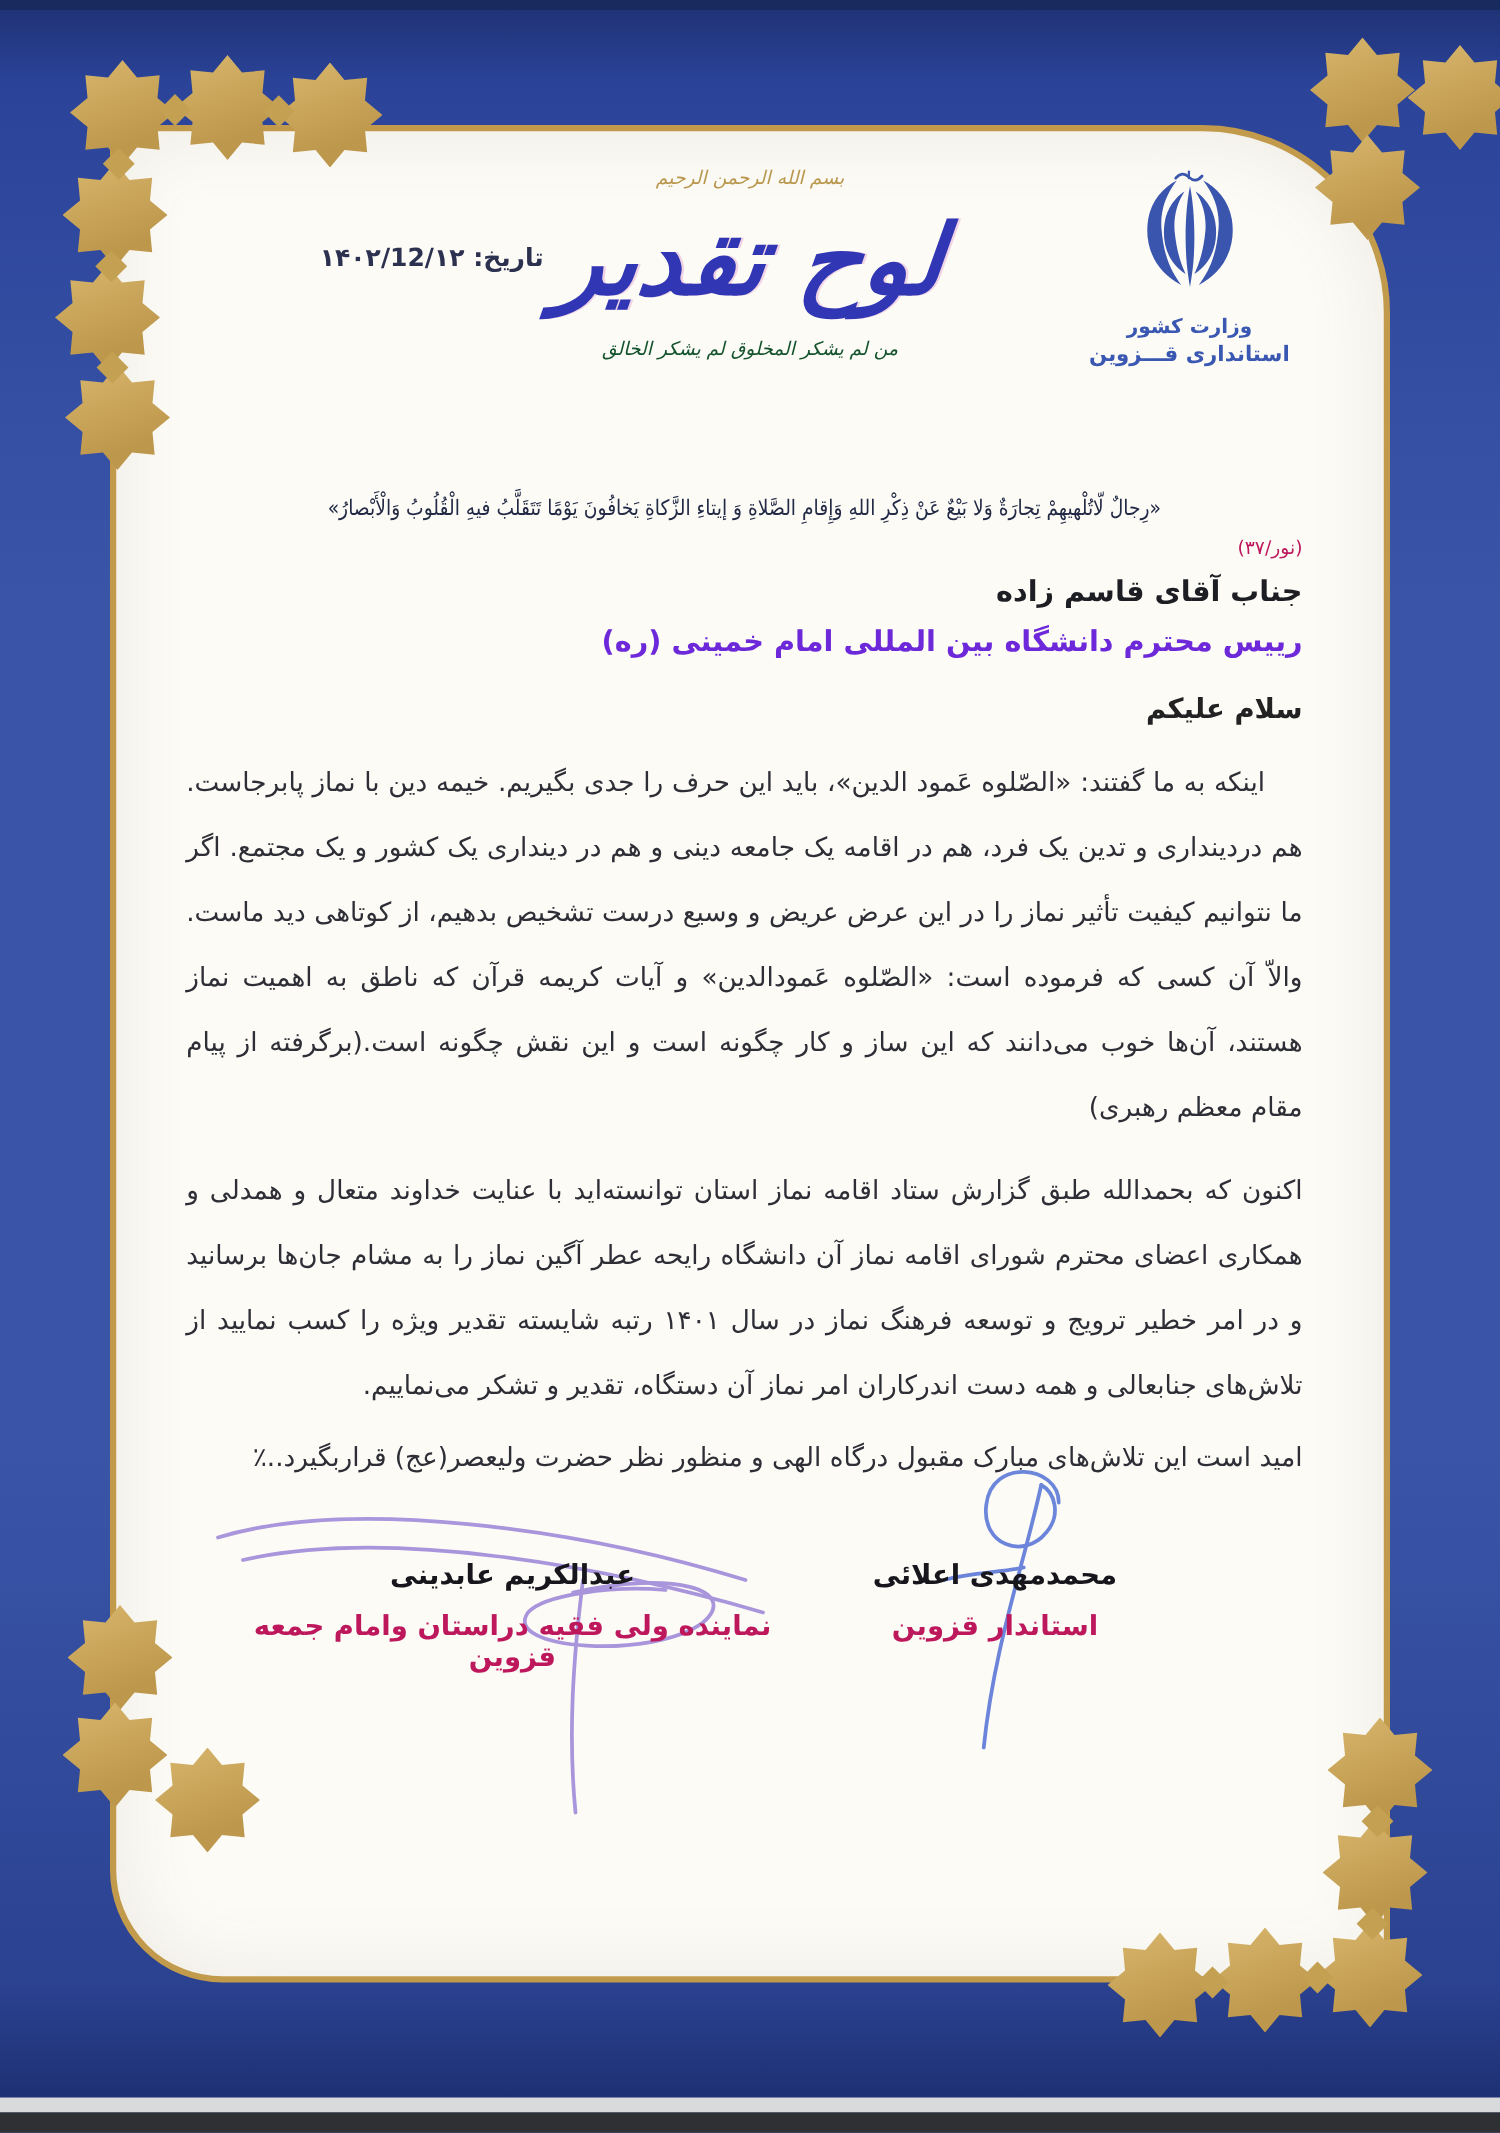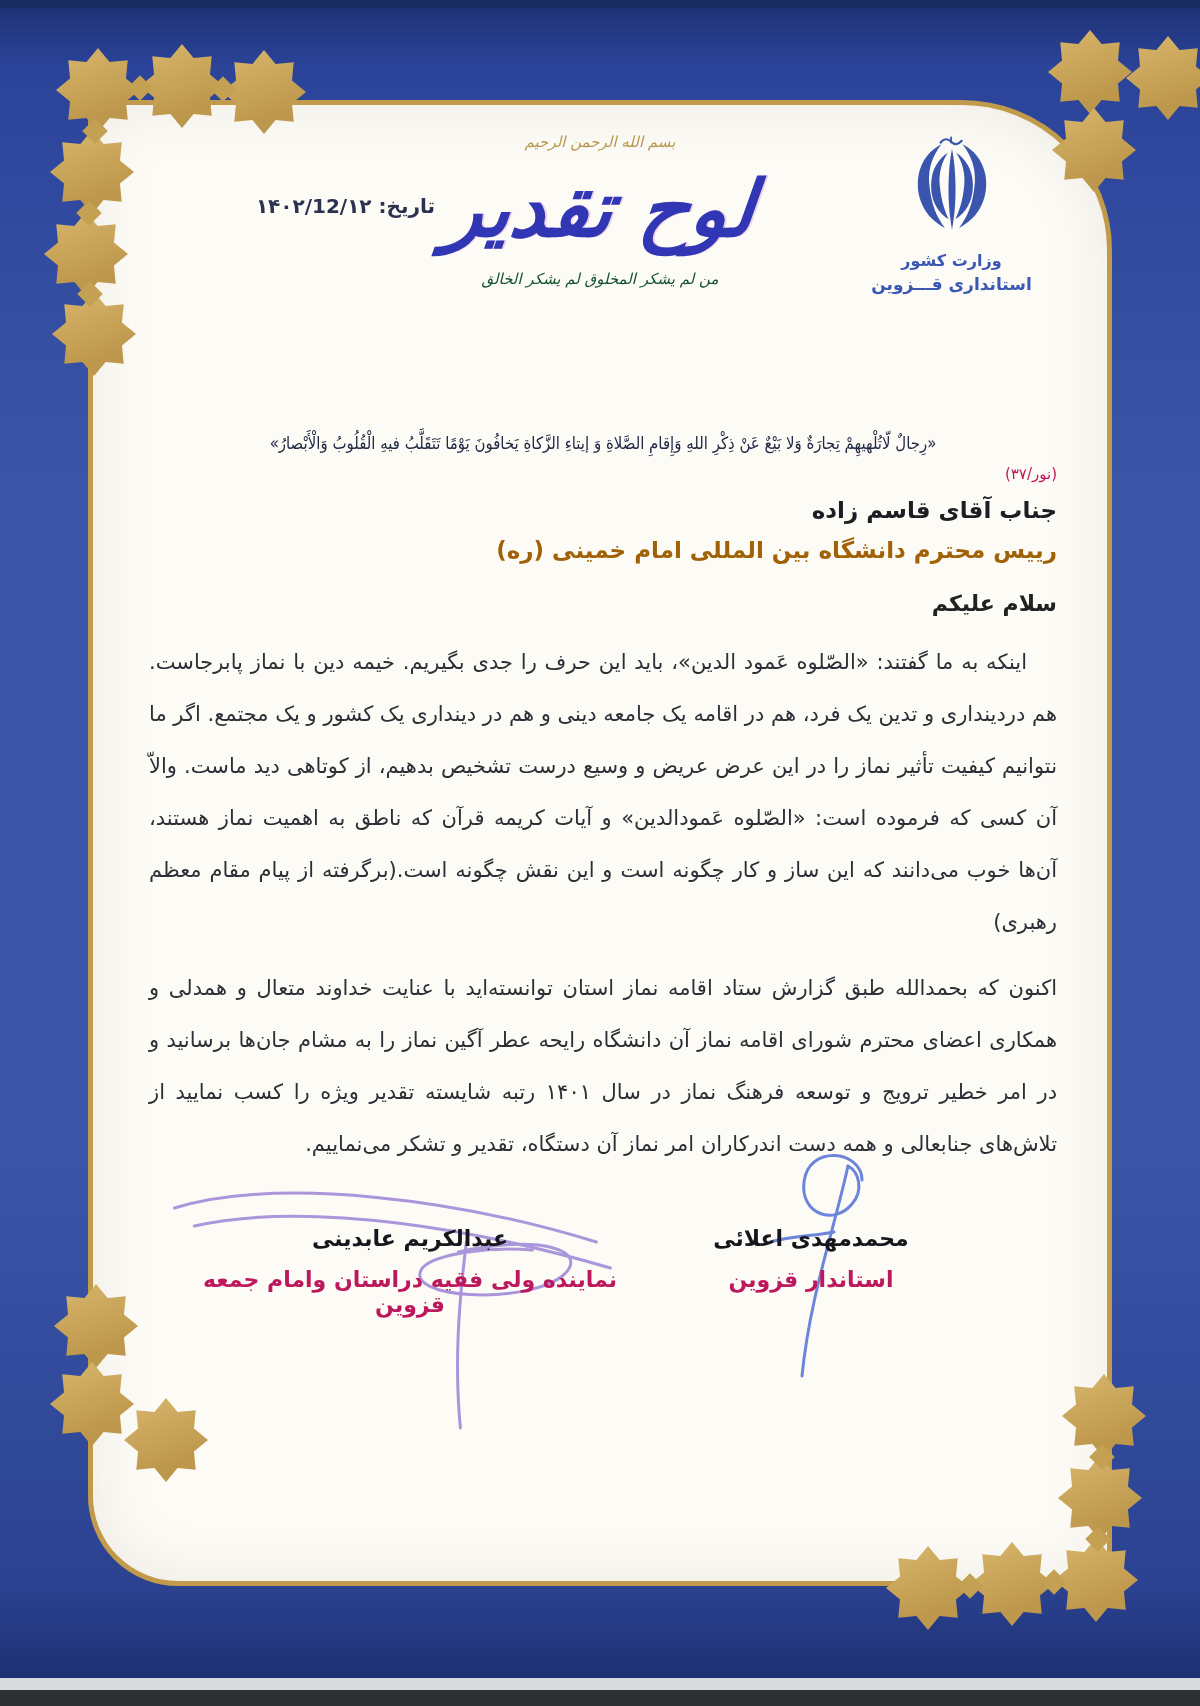--- a/index.html
+++ b/index.html
@@ -29,26 +29,26 @@
   .callig{position:absolute;left:50%;top:26px;transform:translateX(-50%);width:430px;text-align:center;direction:rtl;}
   .bismillah{width:185px;margin:0 auto;color:#b9974d;font-size:15px;line-height:1.55;font-style:italic;}
   .big-title{margin-top:10px;font-size:78px;font-weight:700;color:#3036b4;font-style:italic;
              transform:skewX(-6deg);text-shadow:2px 0 0 rgba(190,40,160,.18);white-space:nowrap;}
   .subtitle{margin-top:16px;color:#14532d;font-size:15px;font-style:italic;}
   .emblem{position:absolute;right:58px;top:30px;width:195px;text-align:center;direction:rtl;}
   .emblem .min{margin-top:8px;color:#3a57b2;font-size:16px;font-weight:600;}
   .emblem .gov{margin-top:4px;color:#3a57b2;font-size:17px;font-weight:700;}
 
   
-  .content{position:absolute;top:292px;left:56px;right:50px;direction:rtl;color:#2b2b33;margin-top:36px;}
+  .content{position:absolute;top:292px;left:56px;right:65px;direction:rtl;color:#2b2b33;}
   .verse{white-space:nowrap;text-align:center;transform:scaleX(.88);transform-origin:center;
          font-size:17px;font-weight:500;color:#232a46;}
   .verse-ref{margin-top:12px;text-align:right;font-size:15px;color:#be185d;}
   .rec-name{margin-top:14px;font-size:23px;font-weight:700;color:#1d1d24;}
-  .rec-title{margin-top:14px;font-size:23px;font-weight:700;color:#a16207;}
+  .rec-title{margin-top:14px;font-size:23px;font-weight:700;color:#6d28d9;}
   .salutation{margin-top:28px;font-size:22px;font-weight:700;color:#222;}
   .para{margin:0;text-align:justify;font-size:21px;line-height:52px;color:#2e2e37;}
   .p1{margin-top:20px;text-indent:30px;}
   .p2{margin-top:14px;}
   .p3{margin-top:6px;}
 
   
   .sig-row{position:relative;height:190px;margin-top:22px;}
   .sig{position:absolute;text-align:center;}
   .sig .name{position:relative;z-index:2;font-size:22px;font-weight:700;color:#16161c;}
@@ -99,20 +99,21 @@
       <div class="verse">«رِجالٌ لّاتُلْهیهِمْ تِجارَةٌ وَلا بَیْعٌ عَنْ ذِکْرِ اللهِ وَإِقامِ الصَّلاةِ وَ إیتاءِ الزَّکاةِ یَخافُونَ یَوْمًا تَتَقَلَّبُ فیهِ الْقُلُوبُ وَالْأَبْصارُ»</div>
       <div class="verse-ref">(نور/۳۷)</div>
 
       <div class="rec-name">جناب آقای قاسم زاده</div>
       <div class="rec-title">رییس محترم دانشگاه بین المللی امام خمینی (ره)</div>
 
       <div class="salutation">سلام علیکم</div>
 
       <p class="para p1">اینکه به ما گفتند: «الصّلوه عَمود الدین»، باید این حرف را جدی بگیریم. خیمه دین با نماز پابرجاست. هم دردینداری و تدین یک فرد، هم در اقامه یک جامعه دینی و هم در دینداری یک کشور و یک مجتمع. اگر ما نتوانیم کیفیت تأثیر نماز را در این عرض عریض و وسیع درست تشخیص بدهیم، از کوتاهی دید ماست. والاّ آن کسی که فرموده است: «الصّلوه عَمودالدین» و آیات کریمه قرآن که ناطق به اهمیت نماز هستند، آن‌ها خوب می‌دانند که این ساز و کار چگونه است و این نقش چگونه است.(برگرفته از پیام مقام معظم رهبری)</p>
       <p class="para p2">اکنون که بحمدالله طبق گزارش ستاد اقامه نماز استان توانسته‌اید با عنایت خداوند متعال و همدلی و همکاری اعضای محترم شورای اقامه نماز آن دانشگاه رایحه عطر آگین نماز را به مشام جان‌ها برسانید و در امر خطیر ترویج و توسعه فرهنگ نماز در سال ۱۴۰۱ رتبه شایسته تقدیر ویژه را کسب نمایید از تلاش‌های جنابعالی و همه دست اندرکاران امر نماز آن دستگاه، تقدیر و تشکر می‌نماییم.</p>
+      <p class="para p3">امید است این تلاش‌های مبارک مقبول درگاه الهی و منظور نظر حضرت ولیعصر(عج) قراربگیرد..٪</p>
 
       <div class="sig-row">
 
         <div class="sig sig-aalaei">
           <svg class="sig-mark mark-blue" width="220" height="250" viewBox="0 0 220 250">
             <g fill="none" stroke="#5d79d8" stroke-width="3" stroke-linecap="round" opacity="0.9">
               <path d="M150 42 C150 12, 96 6, 92 44 C88 76, 122 88, 140 66 C152 52, 147 34, 136 28"></path>
               <path d="M136 28 C122 92, 98 158, 90 238"></path>
               <path d="M58 104 C80 98, 102 98, 122 94"></path>
             </g>

